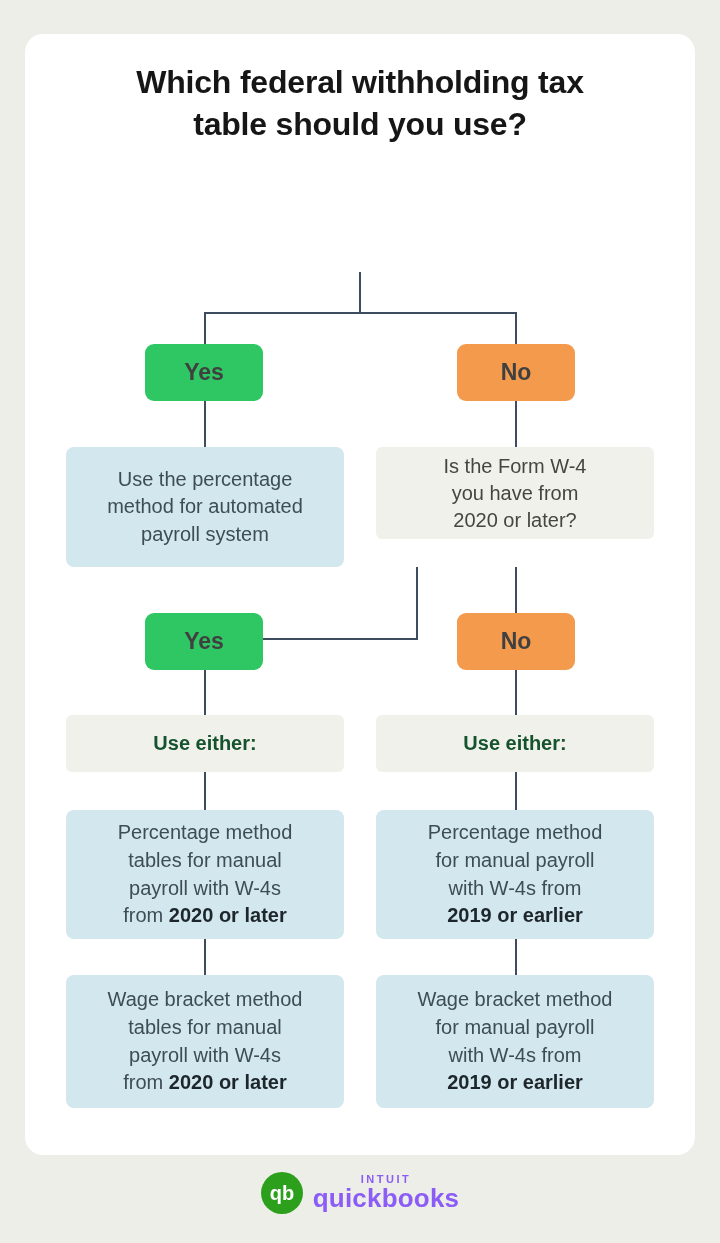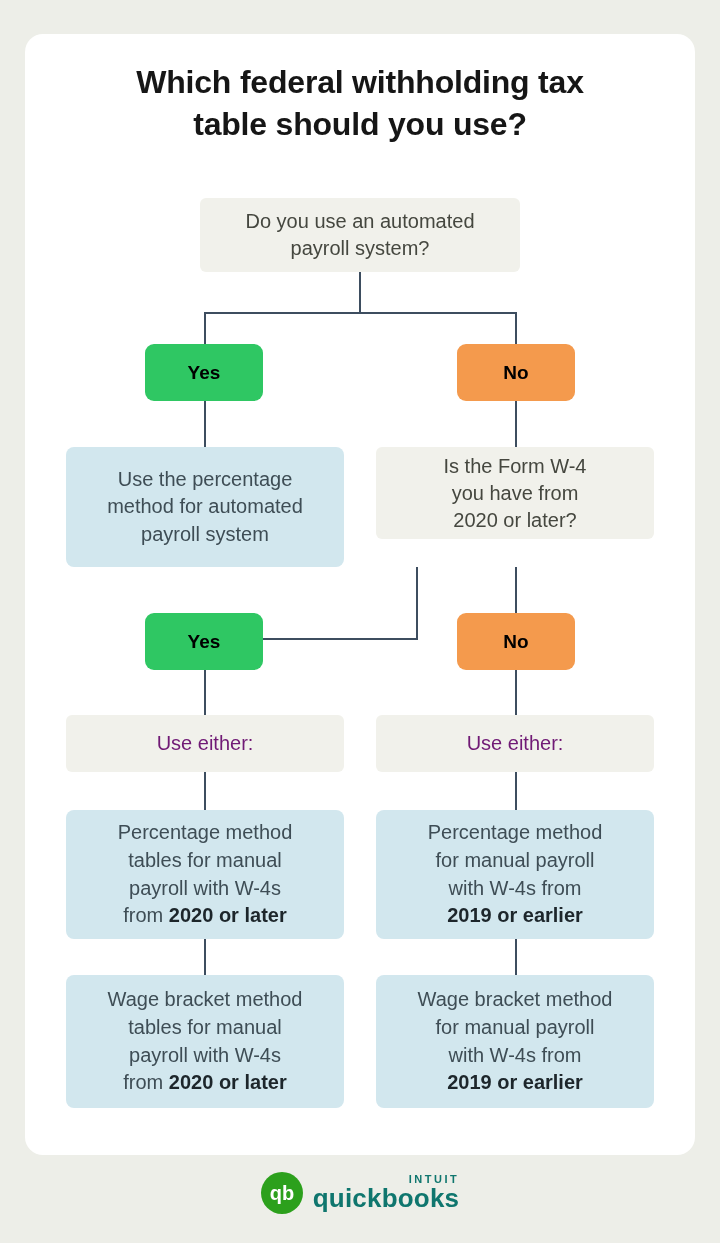--- a/index.html
+++ b/index.html
@@ -25,25 +25,25 @@
   .gray {
     background:#f1f1eb; border-radius:6px;
     color:#45473f; font-size:20px; line-height:1.35;
   }
   .blue {
     background:#d2e7ee; border-radius:8px;
     color:#3e4d55; font-size:20px; line-height:1.38;
   }
   .blue b { color:#1d262b; font-weight:bold;text-align:center; }
   .btn {
-    border-radius:9px; font-size:19px; font-weight:bold; color:#000000;
+    border-radius:9px; font-size:23px; font-weight:bold; color:#404040;
   }
   .btn-yes { background:#2fc763; }
   .btn-no  { background:#f49a4d; }
-  .use-either { font-weight:normal; color:#701a75; }
+  .use-either { font-weight:bold; color:#14532d; }
   .line { position:absolute; background:#3d4d5f; }
   
   .q1  { left:200px; top:198px; width:320px; height:74px; }
   .y1  { left:145px; top:344px; width:118px; height:57px; }
   .n1  { left:457px; top:344px; width:118px; height:57px; }
   .blue1 { left:66px;  top:447px; width:278px; height:120px; }
   .q2    { left:376px; top:447px; width:278px; height:92px; }
   .y2  { left:145px; top:613px; width:118px; height:57px; }
   .n2  { left:457px; top:613px; width:118px; height:57px; }
   .uel { left:66px;  top:715px; width:278px; height:57px; }
@@ -67,21 +67,21 @@
   .l-vl4     { left:204px; top:772px; width:2px; height:38px; }
   .l-vr5     { left:515px; top:772px; width:2px; height:38px; }
   .l-vl5     { left:204px; top:939px; width:2px; height:36px; }
   .l-vr6     { left:515px; top:939px; width:2px; height:36px; }
   
   .logo {
     position:absolute; left:0; top:1172px; width:720px;
     display:flex; align-items:center; justify-content:center; gap:10px;
   }
   .qb-svg { width:42px; height:42px; display:block; }
-  .logo-text { text-align:right; color:#0f766e; }
+  .logo-text { text-align:center; color:#8b5cf6; }
   .intuit {
     font-size:11px; font-weight:bold; letter-spacing:2.5px; line-height:1.1;
   }
   .qbooks {
     font-size:26px; font-weight:bold; letter-spacing:0.2px; line-height:1.05;
   }
 </style>
 </head>
 <body>
 
@@ -99,23 +99,20 @@
   <div class="line l-branch"></div>
   <div class="line l-elbow"></div>
   <div class="line l-vr3"></div>
   <div class="line l-vl3"></div>
   <div class="line l-vr4"></div>
   <div class="line l-vl4"></div>
   <div class="line l-vr5"></div>
   <div class="line l-vl5"></div>
   <div class="line l-vr6"></div>
 
-  <div class="node gray q1">
-    <div>Do you use an automated<br>payroll system?</div>
-  </div>
 
   <div class="node btn btn-yes y1">Yes</div>
   <div class="node btn btn-no n1">No</div>
 
   <div class="node blue blue1">
     <div>Use the percentage<br>method for automated<br>payroll system</div>
   </div>
 
   <div class="node gray q2">
     <div>Is the Form W-4<br>you have from<br>2020 or later?</div>

